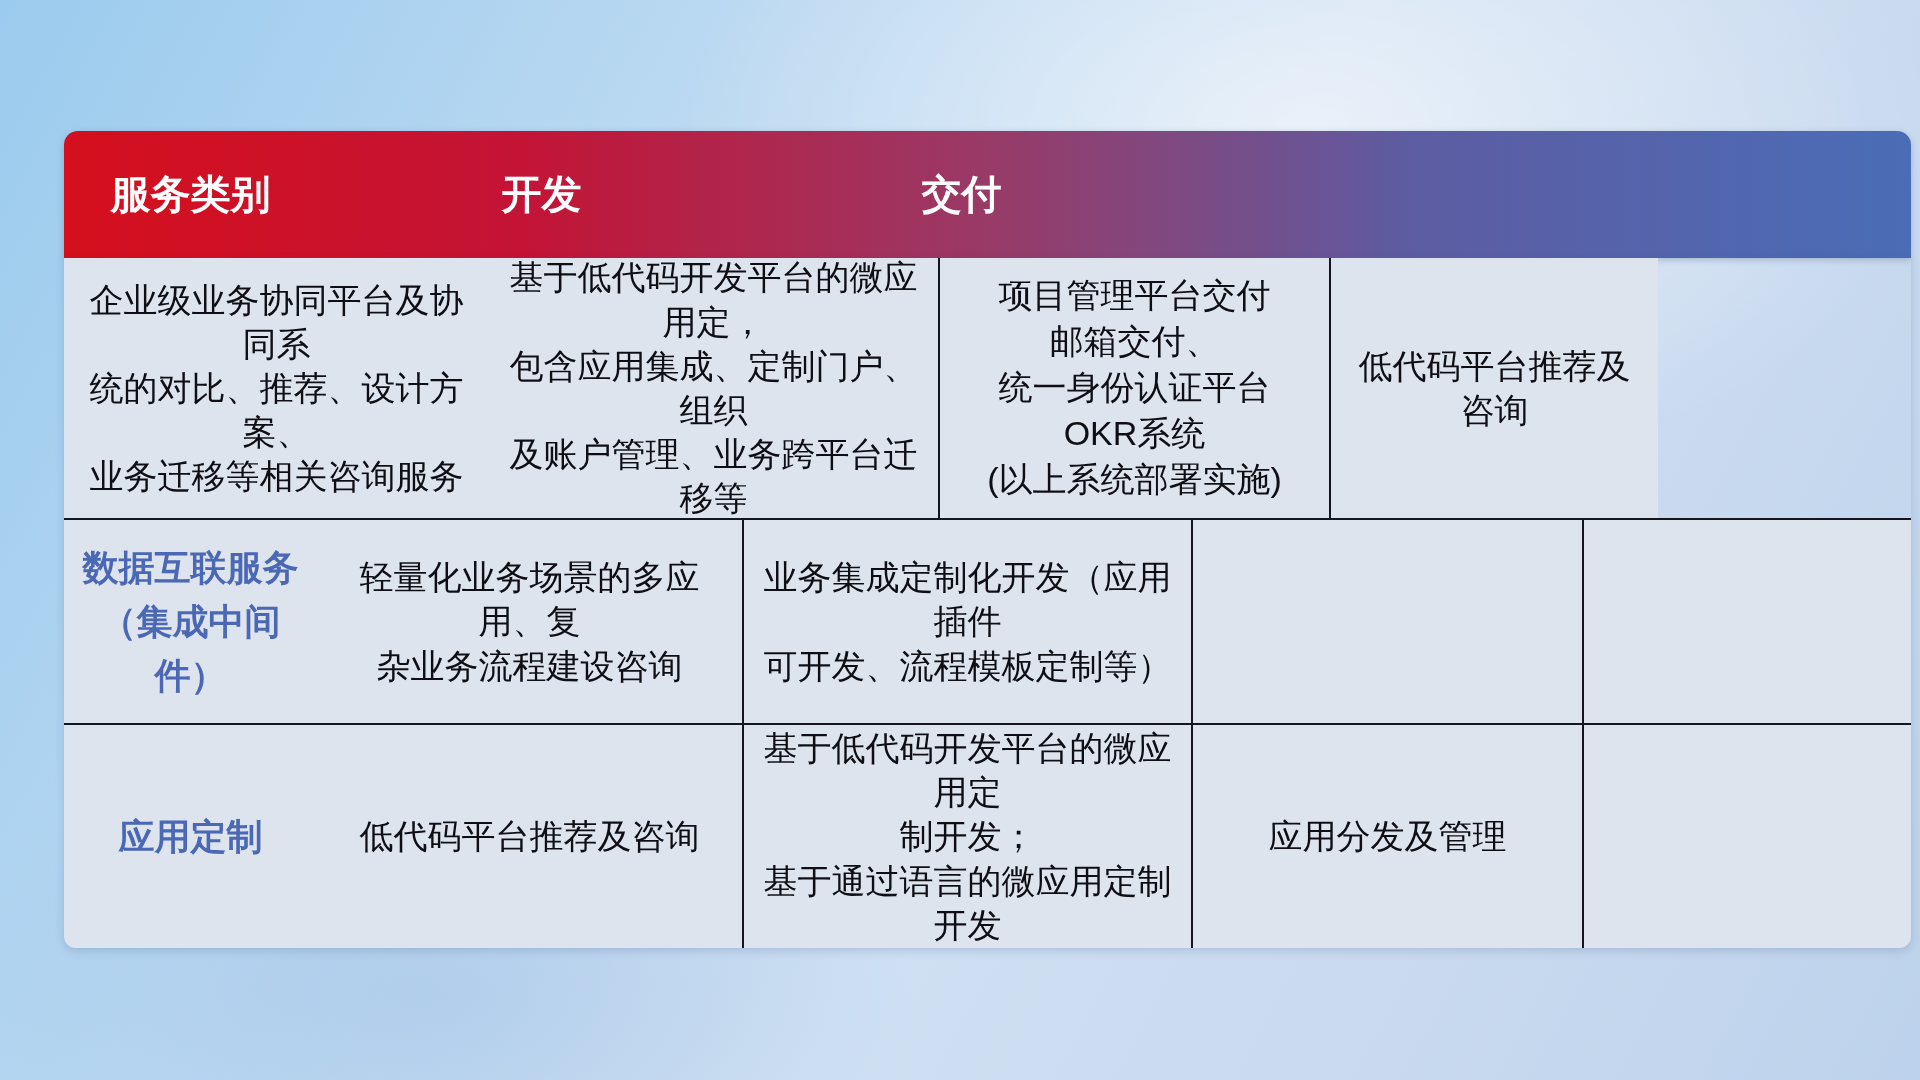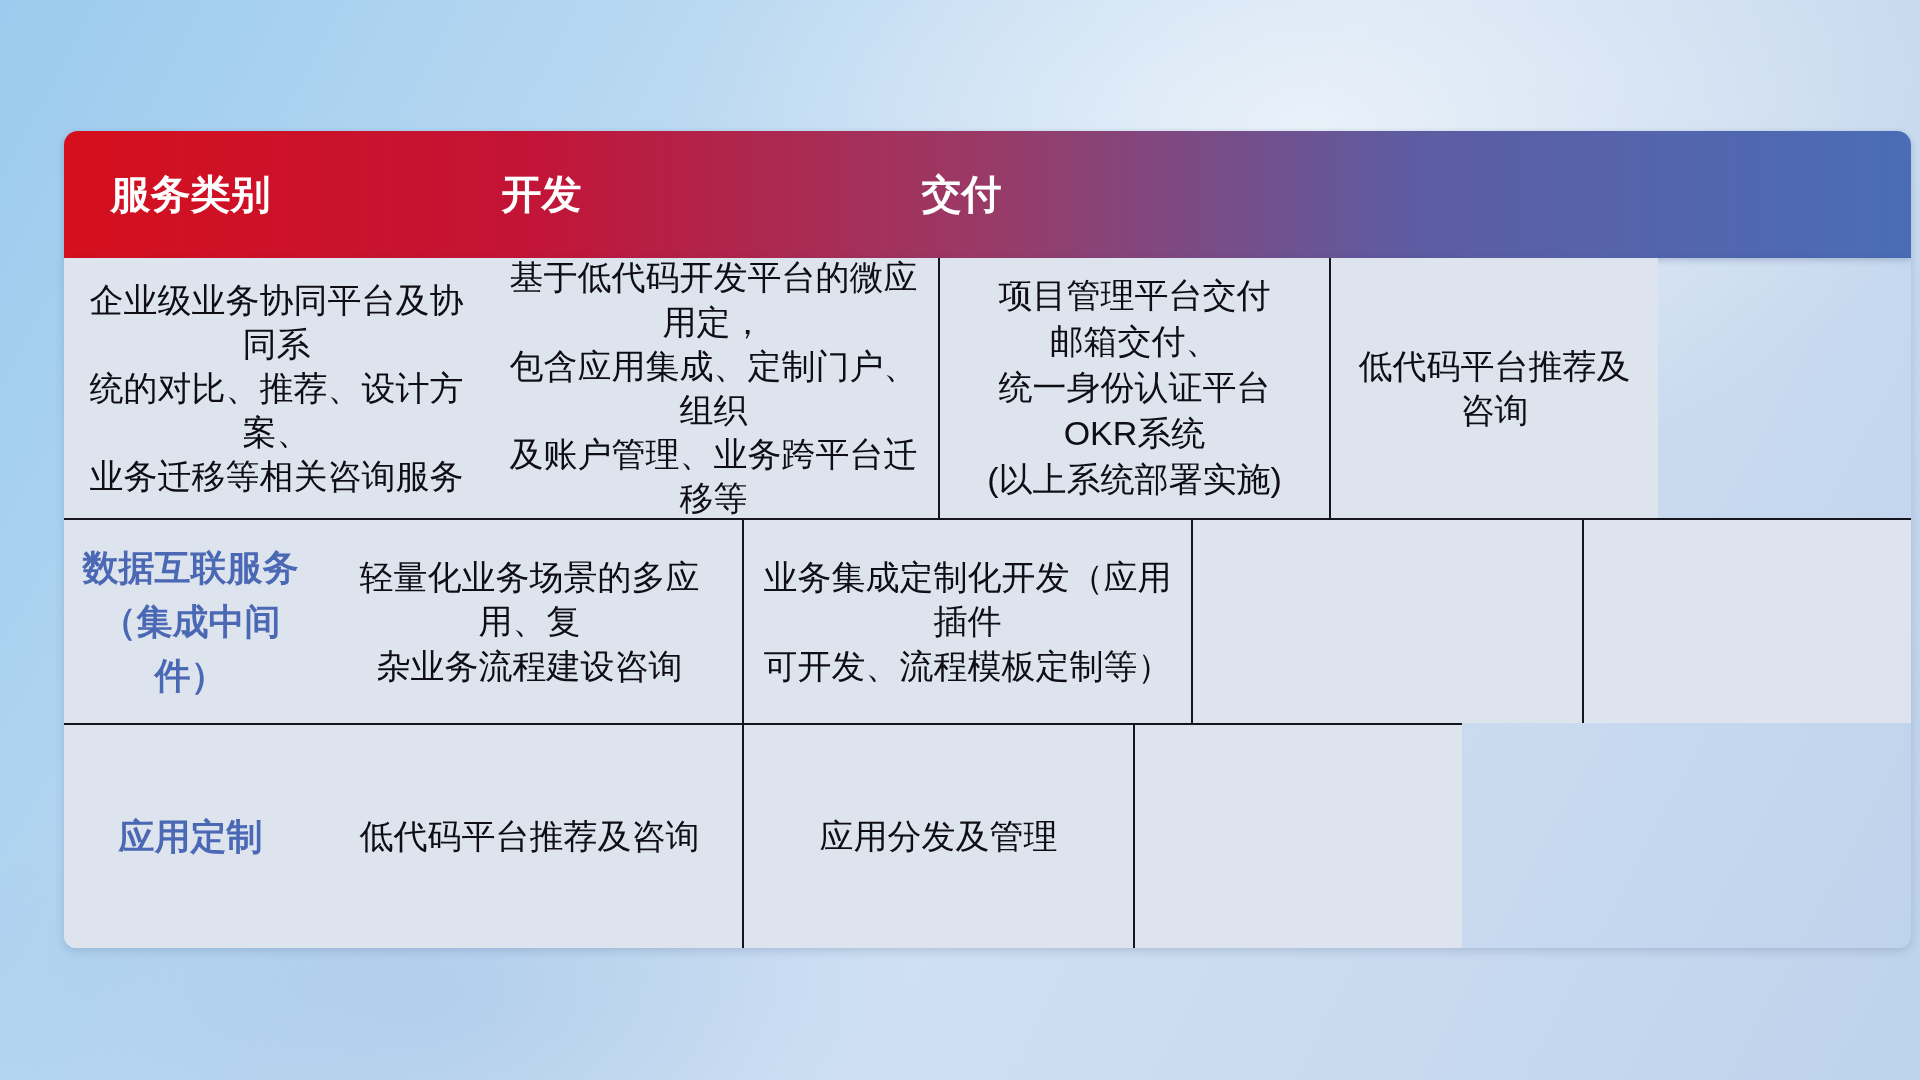--- a/index.html
+++ b/index.html
@@ -99,19 +99,22 @@
 杂业务流程建设咨询</div>
         <div class="td c3">业务集成定制化开发（应用插件
 可开发、流程模板定制等）</div>
         <div class="td c4"></div>
         <div class="td c5"></div>
       </div>
 
       <div class="tr r3">
         <div class="td c1 cell-category">应用定制</div>
         <div class="td c2">低代码平台推荐及咨询</div>
+        <div class="td c3">基于低代码开发平台的微应用定
+制开发；
+基于通过语言的微应用定制开发</div>
         <div class="td c4">应用分发及管理</div>
         <div class="td c5"></div>
       </div>
 
     </div>
   </div>
 </div>
 
 </body></html>

